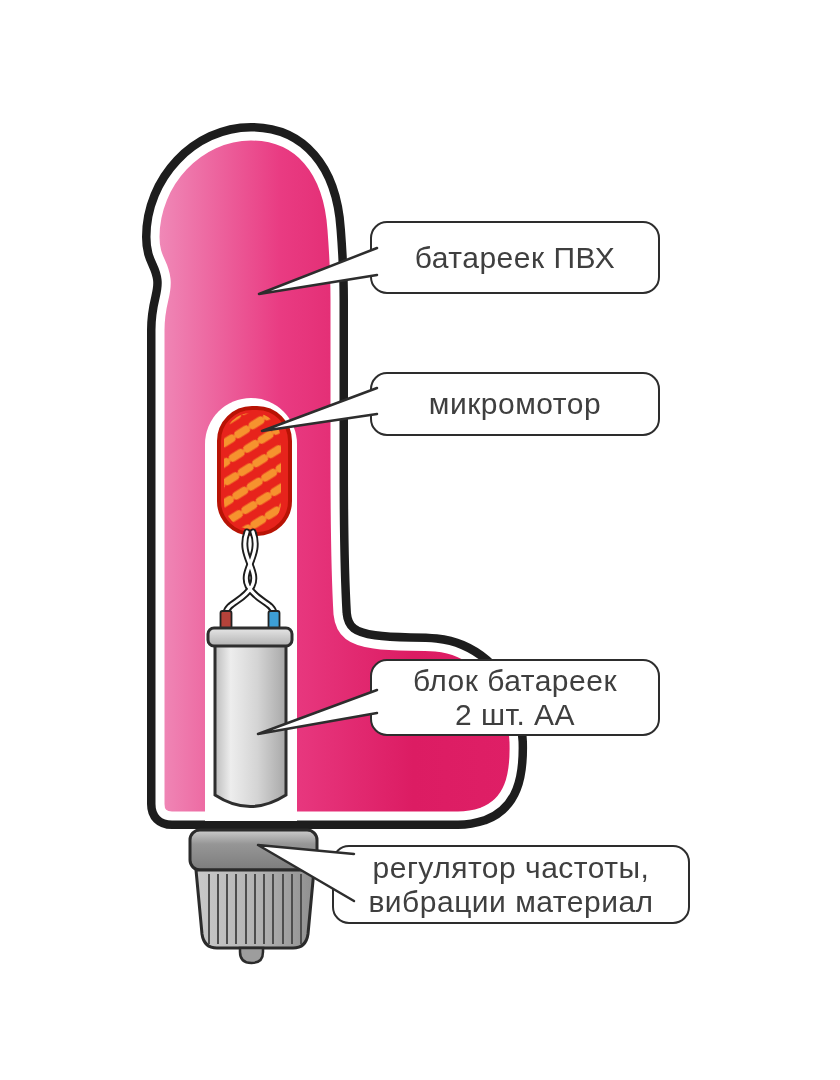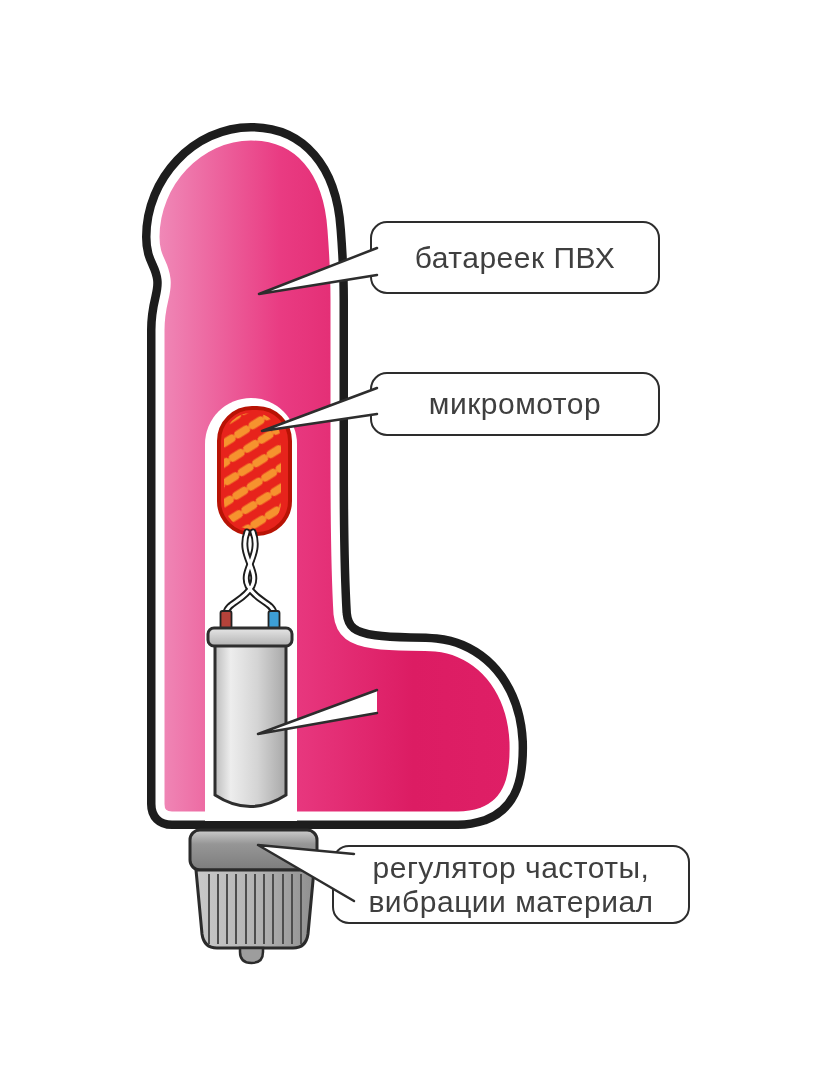--- a/index.html
+++ b/index.html
@@ -113,20 +113,24 @@
   </svg>
 
   <div class="callout" id="callout-material" style="left:370px; top:221px; width:290px; height:73px;">
     <span class="line">батареек ПВХ</span>
   </div>
 
   <div class="callout" id="callout-motor" style="left:370px; top:360px; width:290px; height:64px;margin-top:12px;">
     <span class="line">микромотор</span>
   </div>
 
+  <div class="callout" id="callout-battery" style="left:370px; top:659px; width:290px; height:77px;">
+    <span class="line">блок батареек</span>
+    <span class="line">2 шт. АА</span>
+  </div>
 
   <div class="callout" id="callout-regulator" style="left:332px; top:845px; width:358px; height:79px;">
     <span class="line">регулятор частоты,</span>
     <span class="line">вибрации материал</span>
   </div>
 
   <svg id="pointer-layer" class="layer" width="840" height="1080" viewBox="0 0 840 1080">
     <g fill="#ffffff" stroke="#2d2d2d" stroke-width="2.5" stroke-linejoin="round" stroke-linecap="round">
       <path d="M 377,248 L 259,294 L 377,275"></path>
       <path d="M 377,388 L 262,431 L 377,414"></path>

